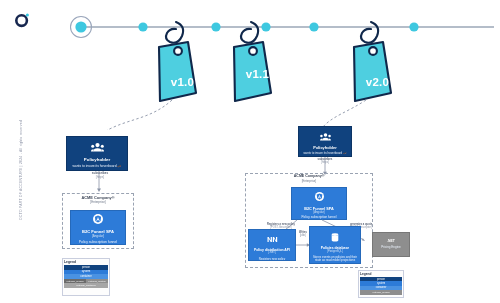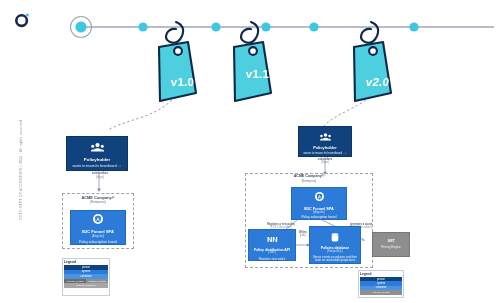--- a/index.html
+++ b/index.html
@@ -79,21 +79,21 @@
     <path d="M354 47 L383 42 L391 93 L355 101 Z" fill="#4ecfe0" stroke="#10284b" stroke-width="2.1" stroke-linejoin="round"></path>
     <circle cx="373" cy="51" r="3.9" fill="#ffffff" stroke="#10284b" stroke-width="2.1"></circle>
   </g>
 
   <path d="M172 100 C 150 120, 128 118, 104 132" fill="none" stroke="#8a93a6" stroke-width="0.9" stroke-dasharray="2.4 2.4"></path>
   <path d="M366 100 C 348 112, 332 116, 322 128" fill="none" stroke="#8a93a6" stroke-width="0.9" stroke-dasharray="2.4 2.4"></path>
 </svg>
 
 <div class="abs tag-label" style="left:154px;top:76px;width:40px;">v1.0</div>
 <div class="abs tag-label" style="left:229px;top:68px;width:40px;">v1.1</div>
-<div class="abs tag-label" style="left:349px;top:76px;width:40px;font-style:italic;">v2.0</div>
+<div class="abs tag-label" style="left:349px;top:76px;width:40px;">v2.0</div>
 
 <div class="abs c4box c4-person" style="left:66px;top:136px;width:62px;height:35px;">
   <span class="ico">
     <svg width="13" height="9" viewBox="0 0 13 9">
       <circle cx="6.5" cy="2.1" r="2.1" fill="#fff"></circle>
       <path d="M2.4 8.6 q0 -3.3 4.1 -3.3 q4.1 0 4.1 3.3 Z" fill="#fff"></path>
       <circle cx="1.7" cy="3.2" r="1.5" fill="#fff"></circle>
         <circle cx="11.3" cy="3.2" r="1.5" fill="#fff"></circle>
       <path d="M0 8.6 q0 -2.3 2.6 -2.3 v2.3 Z" fill="#fff"></path>
       <path d="M13 8.6 q0 -2.3 -2.6 -2.3 v2.3 Z" fill="#fff"></path>

